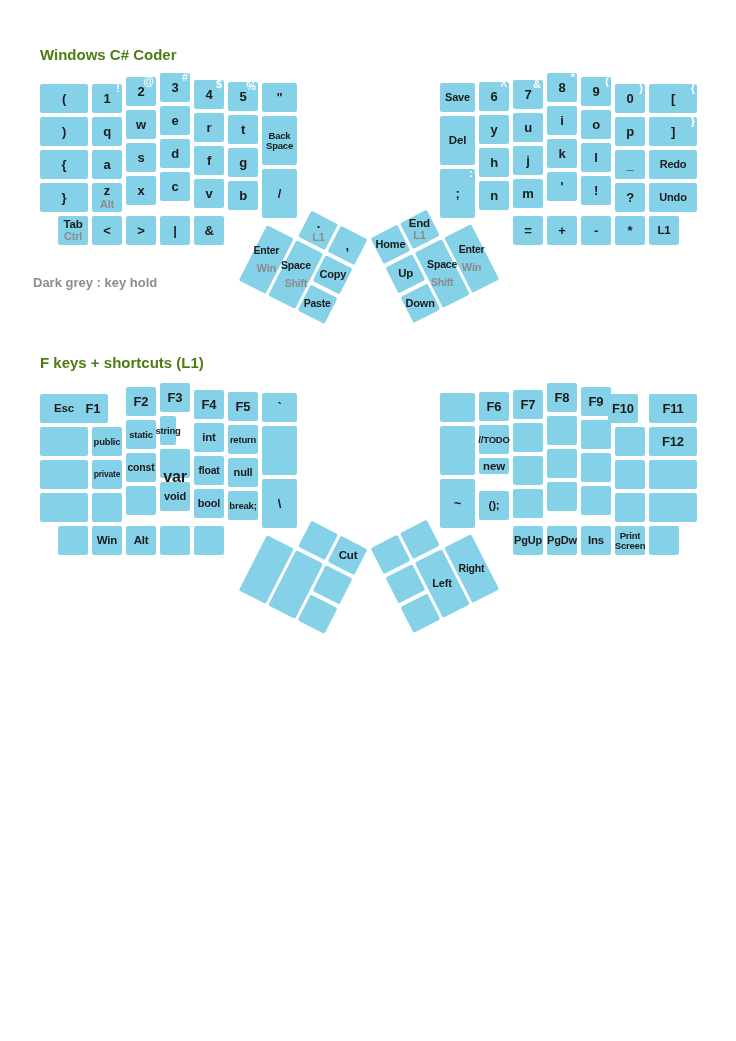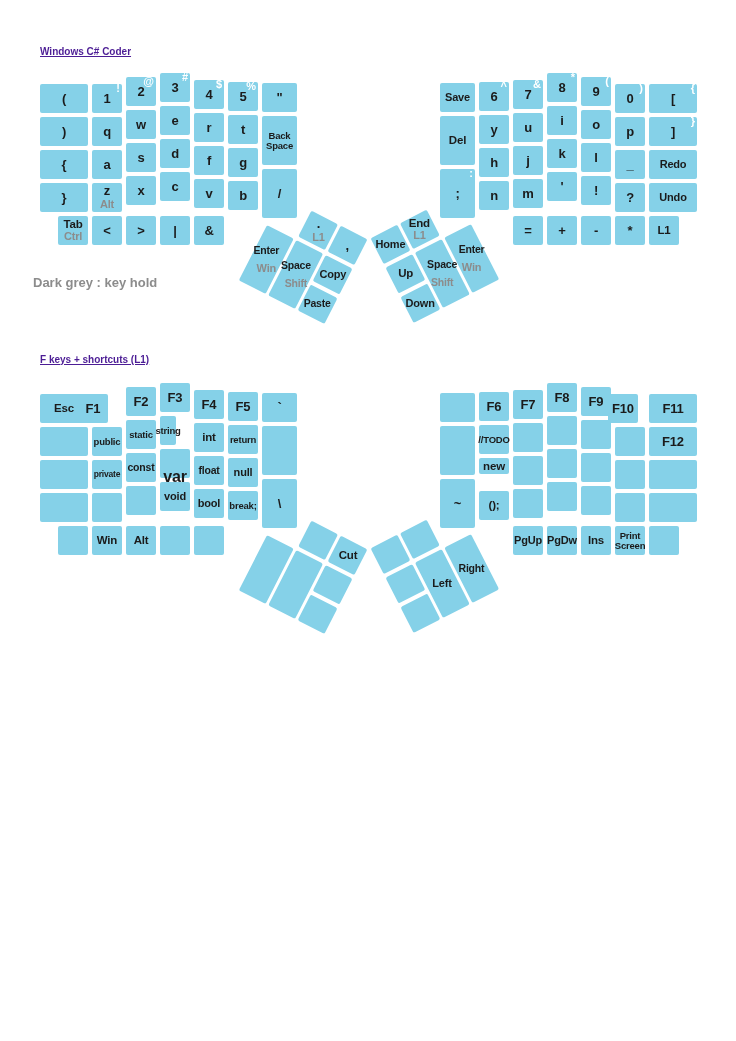--- a/index.html
+++ b/index.html
@@ -1,18 +1,18 @@
 <!DOCTYPE html>
 <html style="--key: #85d1e8;"><head>
 <meta charset="utf-8">
 <style>
   html,body{margin:0;padding:0;background:#fff;}
   .page{position:relative;width:736px;height:1041px;background:#fff;overflow:hidden;
         font-family:"Liberation Sans",sans-serif;font-weight:bold;}
-  .layer-title{position:absolute;font-size:10px;color:#4c1d95;letter-spacing:0;text-decoration:underline;}
+  .layer-title{position:absolute;font-size:15px;color:#4d7c0f;letter-spacing:0;}
   .note{position:absolute;font-size:13px;color:#8c8c8c;}
   .half,.thumb{position:absolute;}
   .thumb{width:99px;height:95px;}
   .key{position:absolute;background:var(--key,#85d1e8);border-radius:2px;color:#1b1b1b;
        display:flex;align-items:center;justify-content:center;box-sizing:border-box;}
   .kin{display:flex;flex-direction:column;align-items:center;justify-content:center;
        text-align:center;line-height:1.05;letter-spacing:-0.2px;}
   .tap{display:block;white-space:pre-line;}
   .hold{display:block;color:#8c8c8c;margin-top:1px;}
   .tallgap .hold{margin-top:7px;}

